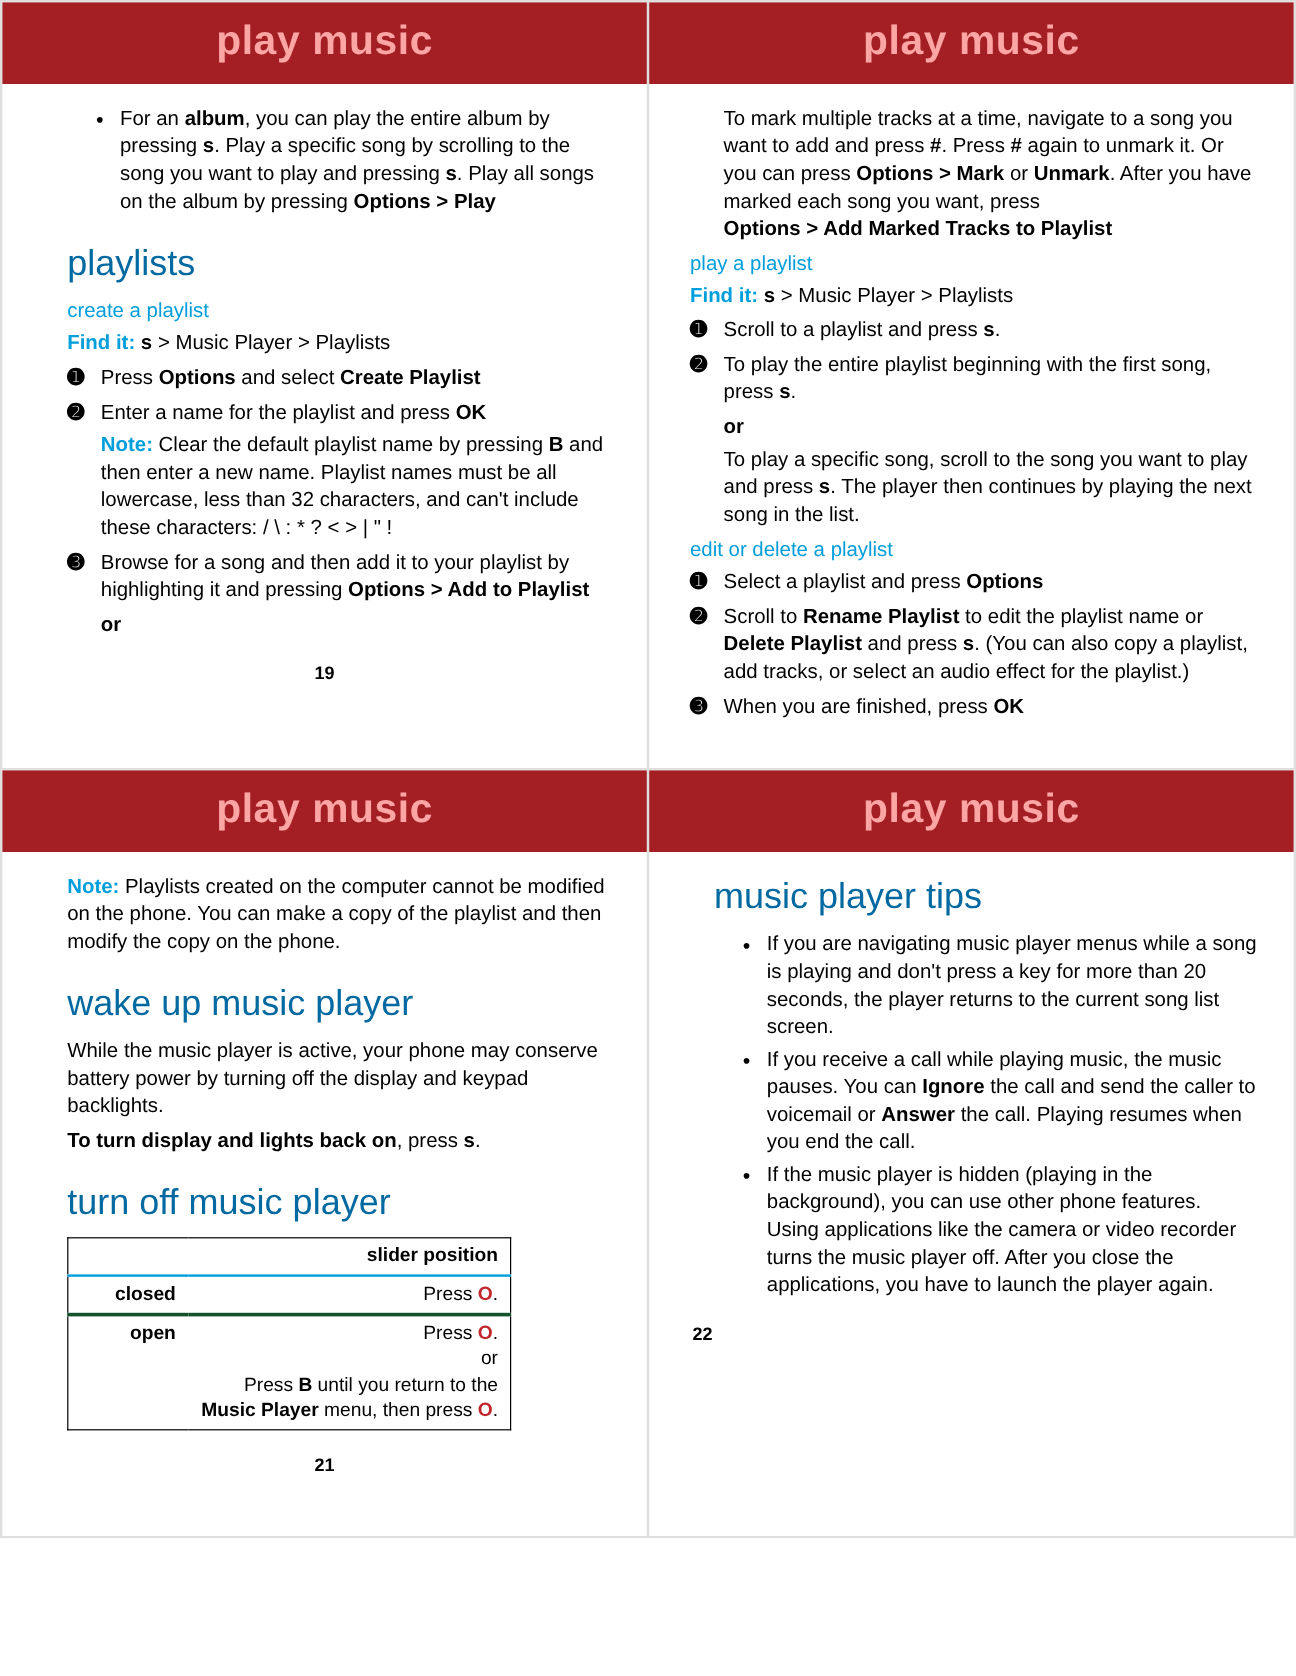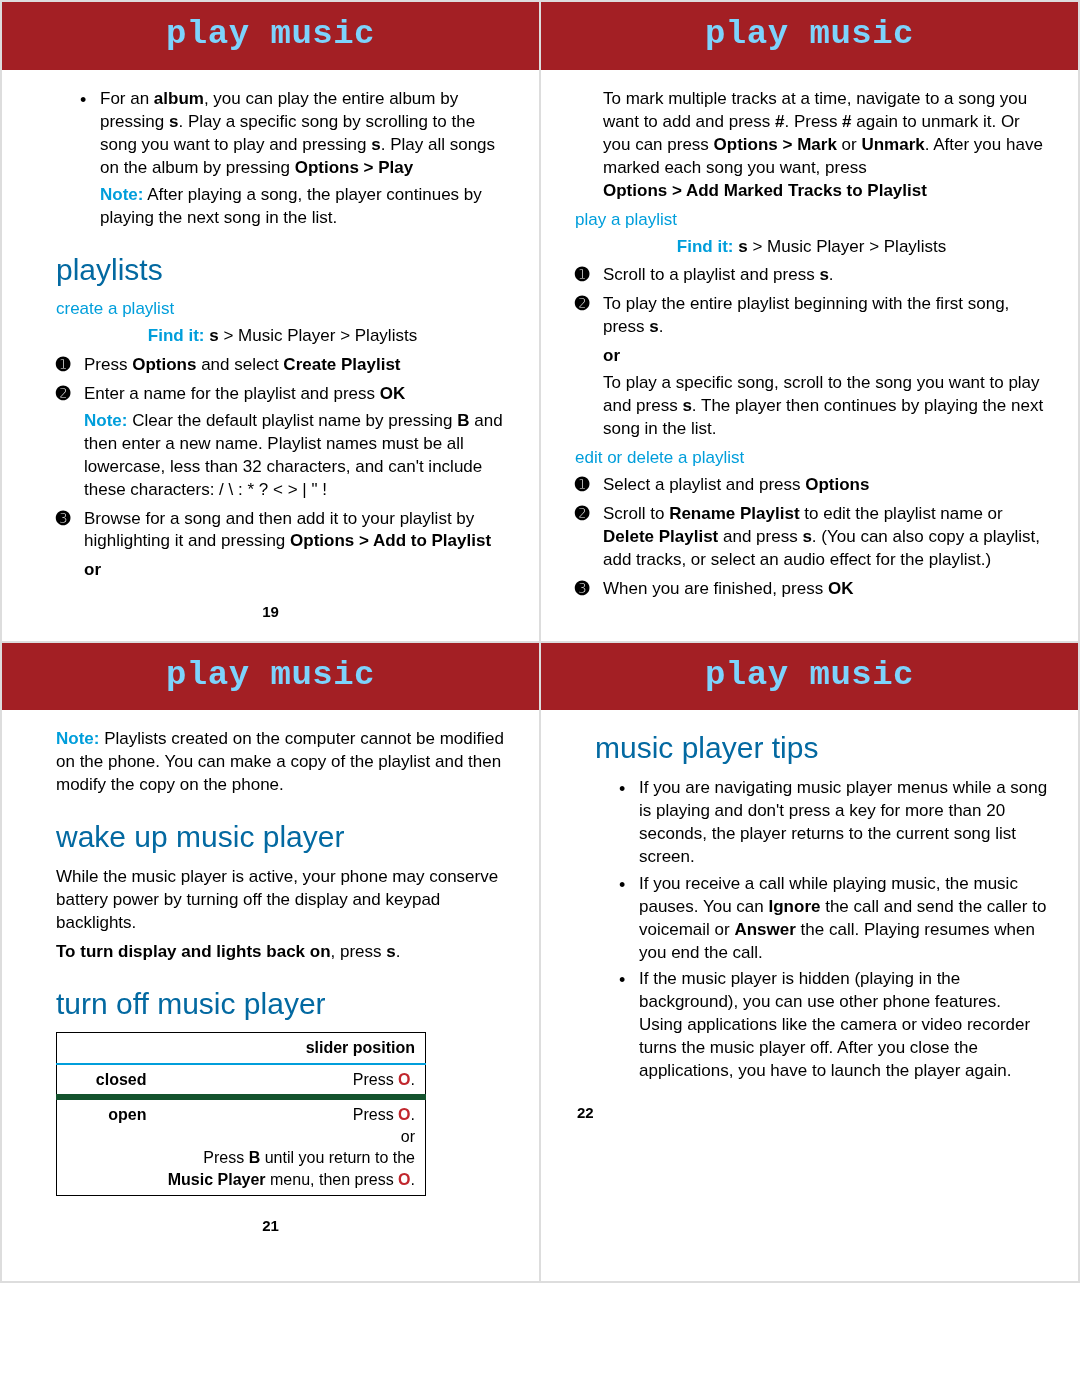--- a/index.html
+++ b/index.html
@@ -19,22 +19,22 @@
     border: 1px solid #ddd;
   }
   .page {
     border: 1px solid #ddd;
     padding: 0 0 18px 0;
     position: relative;
     min-height: 640px;
   }
   .banner {
     background: #a31f24;
-    color: #7dd3fc;
-    font-family: Liberation Mono, monospace;
+    color: #fca5a5;
+    font-family: Liberation Sans, sans-serif;
     font-weight: 900;
     font-size: 34px;
     text-align: center;
     padding: 10px 0 12px 0;
     margin-bottom: 18px;
     letter-spacing: 0.5px;
   }
   .content { padding: 0 30px 0 54px; }
   .content.tight-left { padding-left: 34px; }
   h1.sec {
@@ -45,21 +45,20 @@
     margin: 20px 0 8px 0;
   }
   h2.sub {
     color: #009edb;
     font-weight: 400;
     font-size: 17px;
     margin: 6px 0 4px 0;
   }
   .findit {
     margin: 2px 0 6px 0;
-    text-align: center;
   }
   .findit .lbl { color: #009edb; font-weight: bold; }
   .key-s { font-family: Arial; font-weight: bold; }
   ul.bullets { list-style: none; padding-left: 0; margin: 0 0 4px 0; }
   ul.bullets > li { position: relative; padding-left: 44px; margin-bottom: 4px; }
   ul.bullets > li::before { content: "•"; position: absolute; left: 24px; top: 0; font-size: 18px; }
   ol.nums { list-style: none; padding-left: 0; counter-reset: none; }
   ol.nums > li { position: relative; padding-left: 28px; margin-bottom: 6px; }
   ol.nums > li .num { position: absolute; left: 0; top: 0; font-weight: bold; font-size: 17px; }
   .note-blue { color: #009edb; font-weight: bold; }
@@ -83,41 +82,38 @@
   .tbl th, .tbl td {
     text-align: right;
     padding: 4px 10px;
     vertical-align: top;
     font-size: 16px;
   }
   .tbl thead th {
     border-bottom: 2px solid #009edb;
     font-weight: bold;
   }
-  .tbl tbody tr:first-child td { border-bottom: 6px solid #14532d; margin-top: 33px; }
+  .tbl tbody tr:first-child td { border-bottom: 3px solid #14532d; margin-top: 33px; }
   .tbl .col1 { font-weight: bold; width: 100px; }
   .red-o { color: #c1272d; font-weight: bold; }
   .bold { font-weight: bold; }
   .para { margin-bottom: 6px; }
   .para.topgap { margin-top: 4px; }
 </style>
 </head>
 <body>
 
 <div class="grid">
 
   <div class="page">
     <div class="banner">play music</div>
     <div class="content">
       <ul class="bullets">
         <li>
           <span>For an </span><span class="bold">album</span><span>, you can play the entire album by pressing </span><span class="key-s">s</span><span>. Play a specific song by scrolling to the song you want to play and pressing </span><span class="key-s">s</span><span>. Play all songs on the album by pressing </span><span class="bold">Options &gt; Play</span>
-          <div class="para topgap">
-            <span class="note-blue">Note:</span><span> After playing a song, the player continues by playing the next song in the list.</span>
-          </div>
         </li>
       </ul>
 
       <h1 class="sec">playlists</h1>
       <h2 class="sub">create a playlist</h2>
       <div class="findit">
         <span class="lbl">Find it:</span>
         <span class="key-s">s</span>
         <span>   &gt; Music Player &gt; Playlists</span>
       </div>

